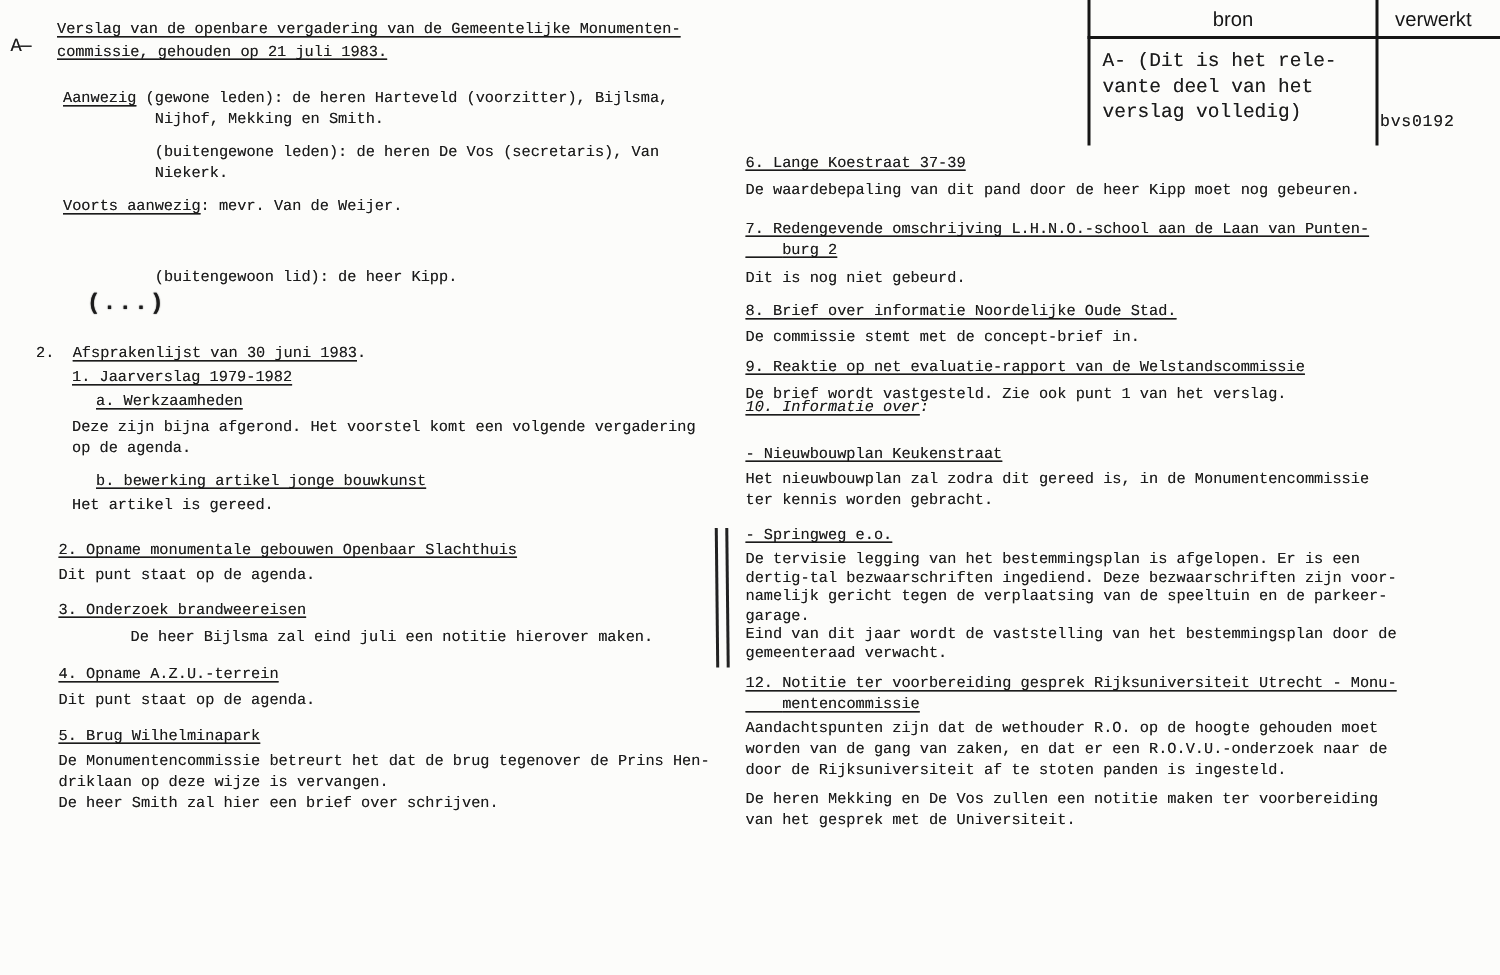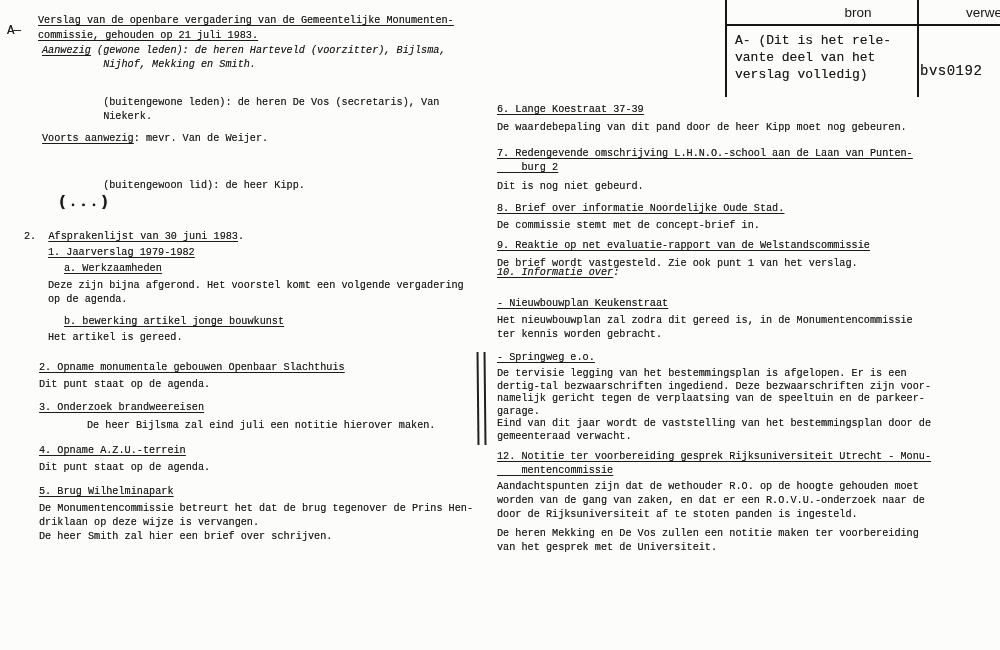--- a/index.html
+++ b/index.html
@@ -20,25 +20,25 @@
   .threeline { line-height:13.9px; }
   .ell { font-size:15px; font-weight:bold; letter-spacing:1.5px; text-shadow:0 0 0.8px #111; }
   .amark { position:absolute; left:7px; top:24px; font-size:12.5px; letter-spacing:-1px; }
 
   
   .stamp { position:absolute; left:725px; top:0; width:275px; height:97px;
            border-left:2px solid #151515; }
   .stamp-div { position:absolute; left:190px; top:0; width:2px; height:97px; background:#151515; }
   .stamp-hline { position:absolute; left:-2px; top:24px; width:277px; height:2px; background:#151515; }
   .stamp-h { position:absolute; top:5px; font-family:"Liberation Sans","DejaVu Sans",sans-serif;
-             font-size:13.5px; color:#151515; text-shadow:none;margin-left:36px; }
+             font-size:13.5px; color:#151515; text-shadow:none; }
   .stamp-h1 { left:0; width:190px; text-align:center; }
   .stamp-h2 { left:203px; }
   .stamp-note { position:absolute; left:8px; top:32px; font-size:13px; line-height:17px; white-space:pre-wrap; }
-  .stamp-code { position:absolute; left:193px; top:63px; font-size:14px; letter-spacing:0.5px; }
+  .stamp-code { position:absolute; left:193px; top:76px; font-size:11px; letter-spacing:0.5px; }
 
   
   .dblmark { position:absolute; left:477px; top:352px; height:93px; width:5px;
              border-left:2px solid #222; border-right:2px solid #222;
              transform:rotate(-0.6deg); }
 </style>
 </head>
 <body>
 
 <div class="page">
@@ -56,21 +56,21 @@
     <div class="stamp-code">bvs0192</div>
   </div>
 
   <div class="dblmark"></div>
 
   <div class="col colL">
 
     <div class="blk" style="left:0px; top:13px; line-height:15px;"><span class="u">Verslag van de openbare vergadering van de Gemeentelijke Monumenten-
 commissie, gehouden op 21 juli 1983.</span></div>
 
-    <div class="blk" style="left:4px; top:44px;font-style:italic;"><span class="u">Aanwezig</span><span> (gewone leden): de heren Harteveld (voorzitter), Bijlsma,
+    <div class="blk" style="left:4px; top:60px;"><span class="u">Aanwezig</span><span> (gewone leden): de heren Harteveld (voorzitter), Bijlsma,
           Nijhof, Mekking en Smith.</span></div>
 
     <div class="blk" style="left:4px; top:132px;"><span class="u">Voorts aanwezig</span><span>: mevr. Van de Weijer.</span></div>
 
     <div class="blk" style="left:4px; top:96px;"><span>          (buitengewone leden): de heren De Vos (secretaris), Van
           Niekerk.</span></div>
 
 
     <div class="blk" style="left:4px; top:179px;"><span>          (buitengewoon lid): de heer Kipp.</span></div>
 

